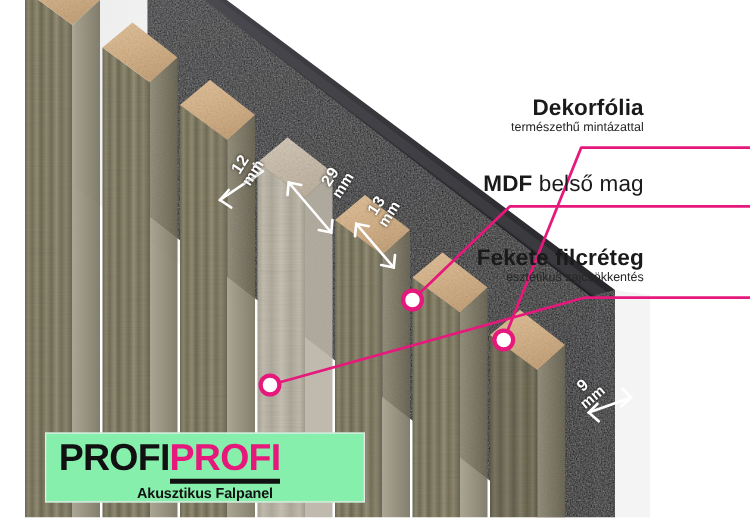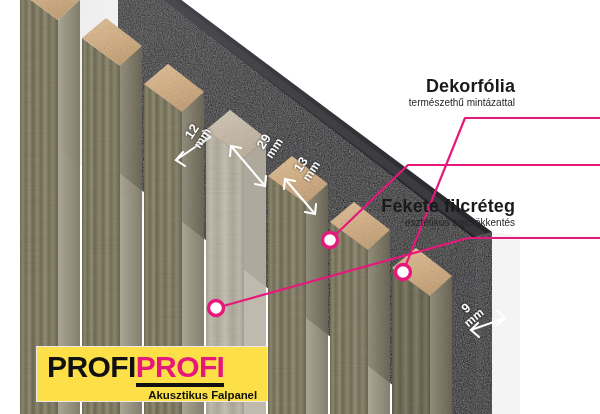--- a/index.html
+++ b/index.html
@@ -56,40 +56,40 @@
 
   #dim-12{left:186px;top:122px;transform:rotate(-57deg);transform-origin:50% 50%;}
   #dim-29{left:258px;top:132px;transform:rotate(-57deg);transform-origin:50% 50%;}
   #dim-13{left:295px;top:155px;transform:rotate(-57deg);transform-origin:50% 50%;}
   #dim-9 {left:459px;top:300px;transform:rotate(-40deg);transform-origin:50% 50%;}
 
   
   #logo{
     position:absolute;
     left:36px;top:346px;
-    width:232px;height:56px;
-    background:#fde047;
+    width:256px;height:56px;
+    background:#86efac;
     border:1px solid #e9e9e9;
     box-sizing:border-box;
     padding:5px 10px 4px 10px;
   }
   #logo-word{
     font-size:30px;
     font-weight:bold;
     letter-spacing:-.6px;
     line-height:1;
     white-space:nowrap;
     display:flex;
     align-items:baseline;
   }
   #logo-profi{color:#111111;}
   #logo-wall{color:#e6187c;border-bottom:4px solid #111111;padding-bottom:1px;}
   #logo-sub{
     margin-top:3px;
-    text-align:right;
+    text-align:center;
     font-size:11.5px;
     font-weight:bold;
     color:#111111;
     letter-spacing:-.1px;
     line-height:1;
   }
 </style>
 </head>
 <body>
 
@@ -296,20 +296,24 @@
       <circle cx="330" cy="240" r="7.5" fill="#ffffff" stroke="#e6187c" stroke-width="3.4"></circle>
       <circle cx="216" cy="308" r="7.5" fill="#ffffff" stroke="#e6187c" stroke-width="3.4"></circle>
     </g>
   </svg>
 
   <div class="callout" id="callout-dekorfolia">
     <div class="t1"><span>Dekorfólia</span><span class="reg"></span></div>
     <div class="t2">természethű mintázattal</div>
   </div>
 
+  <div class="callout" id="callout-mdf">
+    <div class="t1"><span>MDF</span><span class="reg"> belső mag</span></div>
+    <div class="t2"></div>
+  </div>
 
   <div class="callout" id="callout-filc">
     <div class="t1"><span>Fekete filcréteg</span><span class="reg"></span></div>
     <div class="t2">esztétikus zajcsökkentés</div>
   </div>
 
   <div class="dim" id="dim-12">
     <span>12</span>
     <span class="u">mm</span>
   </div>

